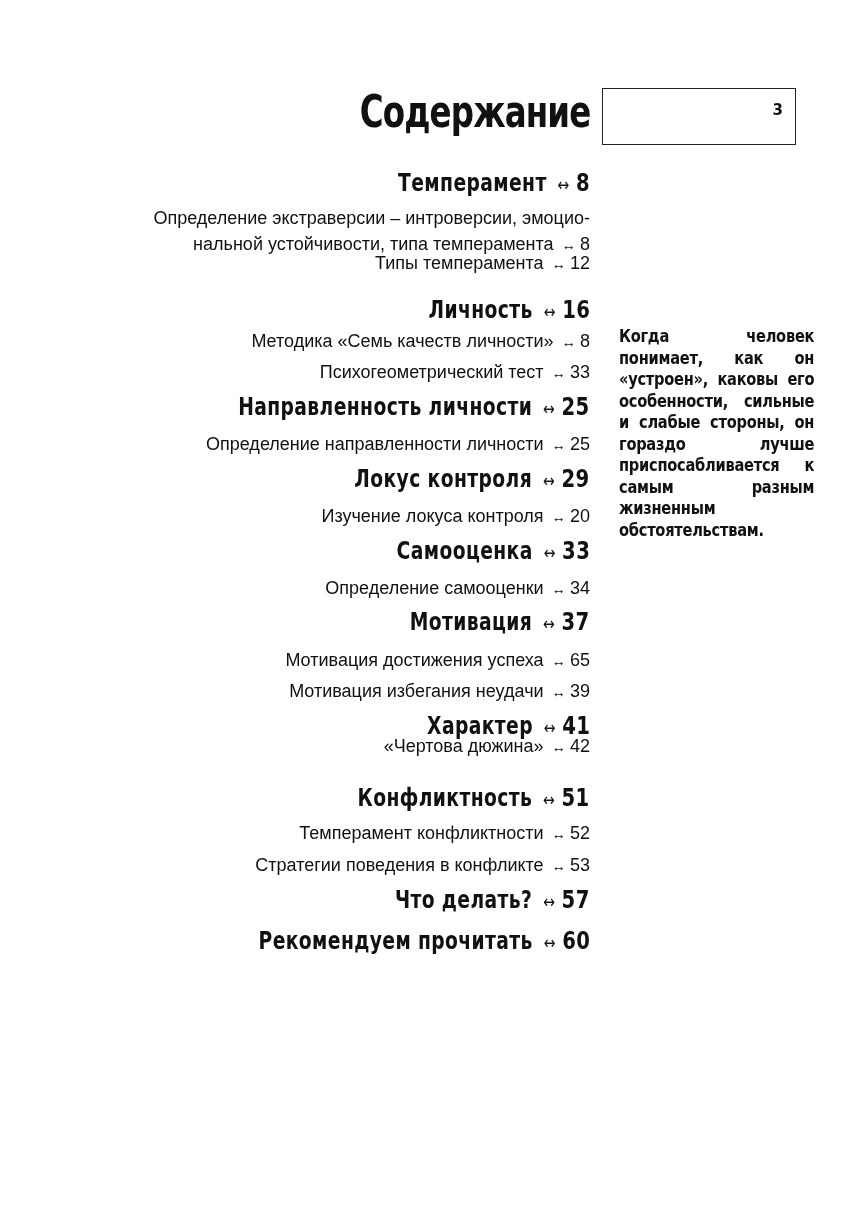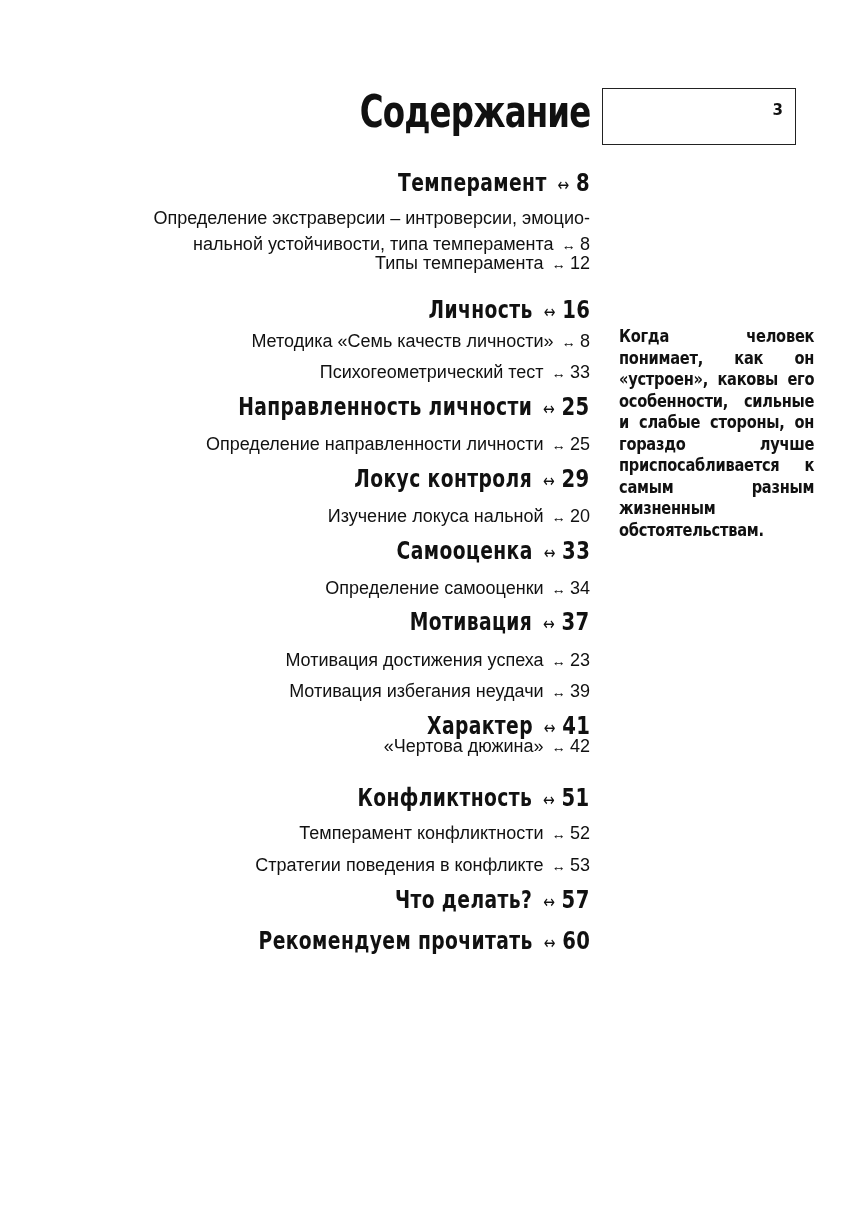--- a/index.html
+++ b/index.html
@@ -77,35 +77,35 @@
     <span>Направленность личности</span><span class="arrow">↔</span><span class="pg">25</span>
   </div>
   <div class="row s" style="top:434px;">
     <span>Определение направленности личности</span><span class="arrow">↔</span><span>25</span>
   </div>
 
   <div class="row h" style="top:464px;">
     <span>Локус контроля</span><span class="arrow">↔</span><span class="pg">29</span>
   </div>
   <div class="row s" style="top:506px;">
-    <span>Изучение локуса нальной</span><span class="arrow">↔</span><span>20</span>
+    <span>Изучение локуса контроля</span><span class="arrow">↔</span><span>20</span>
   </div>
 
   <div class="row h" style="top:536px;">
     <span>Самооценка</span><span class="arrow">↔</span><span class="pg">33</span>
   </div>
   <div class="row s" style="top:578px;">
     <span>Определение самооценки</span><span class="arrow">↔</span><span>34</span>
   </div>
 
   <div class="row h" style="top:607px;">
     <span>Мотивация</span><span class="arrow">↔</span><span class="pg">37</span>
   </div>
   <div class="row s" style="top:650px;">
-    <span>Мотивация достижения успеха</span><span class="arrow">↔</span><span>23</span>
+    <span>Мотивация достижения успеха</span><span class="arrow">↔</span><span>65</span>
   </div>
   <div class="row s" style="top:681px;text-align:right;">
     <span>Мотивация избегания неудачи</span><span class="arrow">↔</span><span>39</span>
   </div>
 
   <div class="row h" style="top:711px;">
     <span>Характер</span><span class="arrow">↔</span><span class="pg">41</span>
   </div>
   <div class="row s" style="top:736px;">
     <span>«Чертова дюжина»</span><span class="arrow">↔</span><span>42</span>

